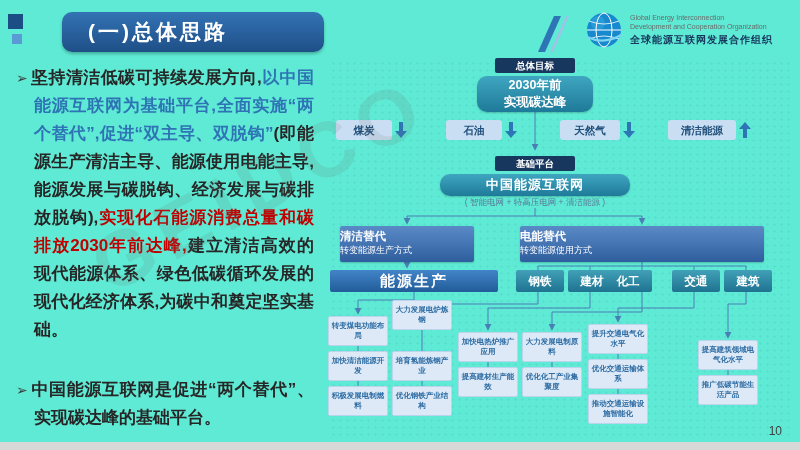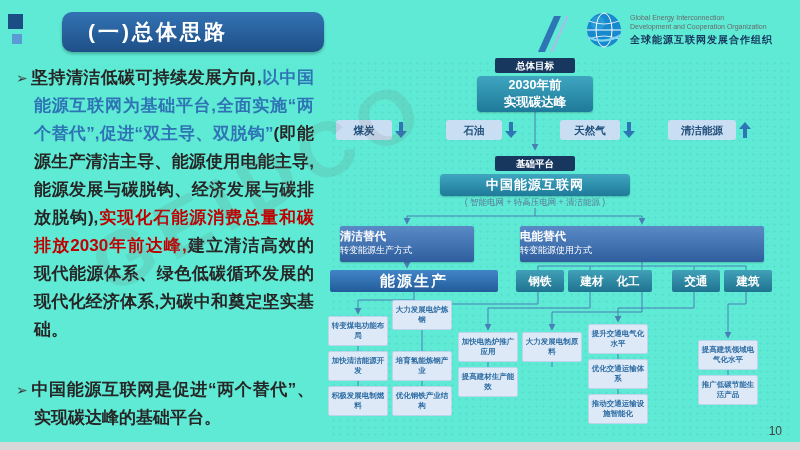--- a/index.html
+++ b/index.html
@@ -56,21 +56,21 @@
   .t-red  { color:#C00000; }
   
   .diagram { position:absolute; left:320px; top:56px; width:462px; height:388px; z-index:1; }
   .connectors { position:absolute; left:0; top:0; }
   .nlabel {
     position:absolute; height:15px; line-height:15px; background:#17375E; color:#fff;
     font-size:9.5px; font-weight:bold; text-align:center; border-radius:2px;
   }
   .teal {
     position:absolute; background:linear-gradient(180deg,#3FA6C0,#1E7A99); color:#fff;
-    font-weight:bold; text-align:center; border-radius:4px; box-shadow:0 1px 2px rgba(0,0,0,.2);
+    font-weight:bold; text-align:center; border-radius:10px; box-shadow:0 1px 2px rgba(0,0,0,.2);
   }
   .goal-box { left:157px; top:20px; width:116px; height:36px; font-size:12.5px; line-height:17px; padding-top:1px; }
   .goal-box span { display:block; }
   .platform-box { left:120px; top:118px; width:190px; height:22px; line-height:22px; font-size:13px; letter-spacing:1px; }
   .note { position:absolute; left:105px; top:141px; width:220px; font-size:8.5px; color:#5B7A99; text-align:center; }
   .ebox {
     position:absolute; top:64px; height:20px; line-height:20px; background:#C9DEF2;
     color:#1F4E79; font-weight:bold; font-size:10.5px; text-align:center; border-radius:3px;
   }
   .arrow { position:absolute; top:65px; width:14px; height:18px; }
@@ -229,20 +229,21 @@
     <div class="item" style="left:8px; top:330px;">积极发展电制燃料</div>
 
     <div class="item" style="left:72px; top:244px;">大力发展电炉炼钢</div>
     <div class="item" style="left:72px; top:295px;">培育氢能炼钢产业</div>
     <div class="item" style="left:72px; top:330px;">优化钢铁产业结构</div>
 
     <div class="item" style="left:138px; top:276px;">加快电热炉推广应用</div>
     <div class="item" style="left:138px; top:311px;">提高建材生产能效</div>
 
     <div class="item" style="left:202px; top:276px;">大力发展电制原料</div>
+    <div class="item" style="left:202px; top:311px;">优化化工产业集聚度</div>
 
     <div class="item" style="left:268px; top:268px;">提升交通电气化水平</div>
     <div class="item" style="left:268px; top:303px;">优化交通运输体系</div>
     <div class="item" style="left:268px; top:338px;">推动交通运输设施智能化</div>
 
     <div class="item" style="left:378px; top:284px;">提高建筑领域电气化水平</div>
     <div class="item" style="left:378px; top:319px;">推广低碳节能生活产品</div>
 
   </div>
 

